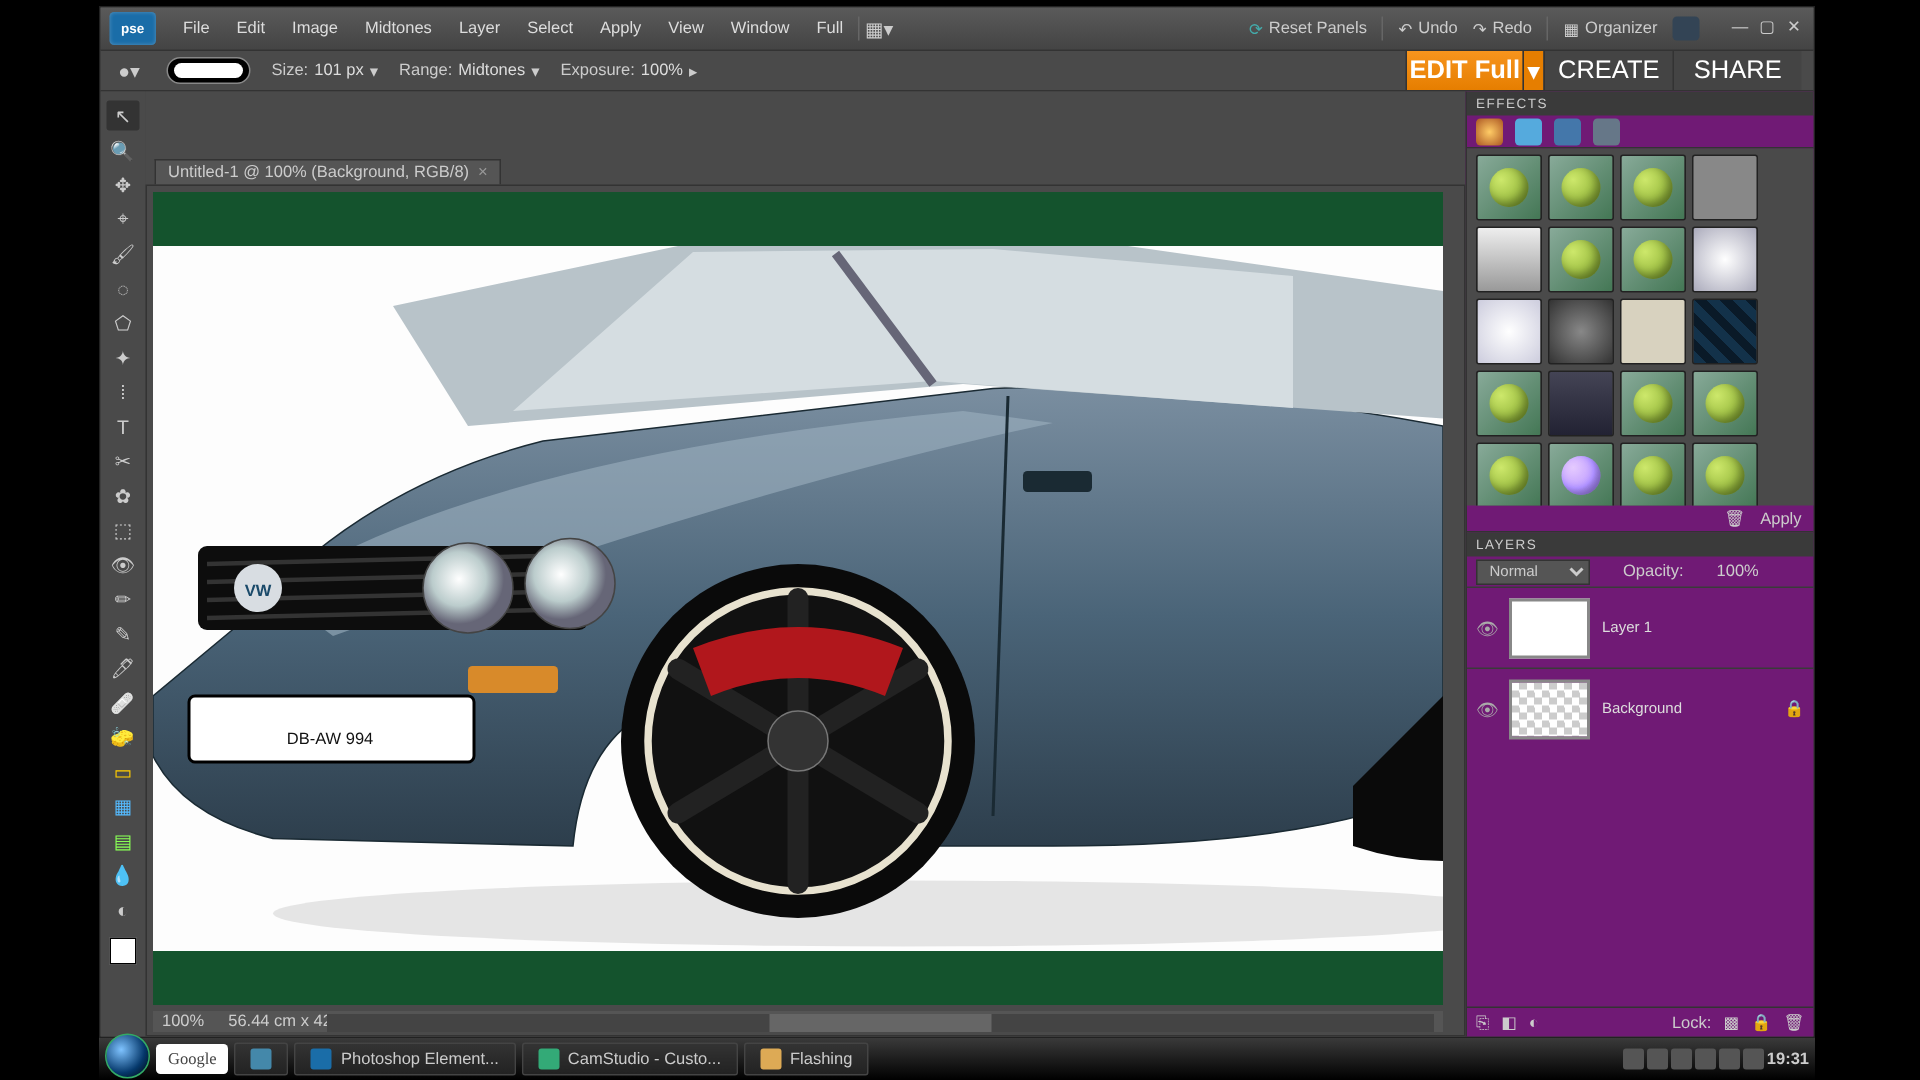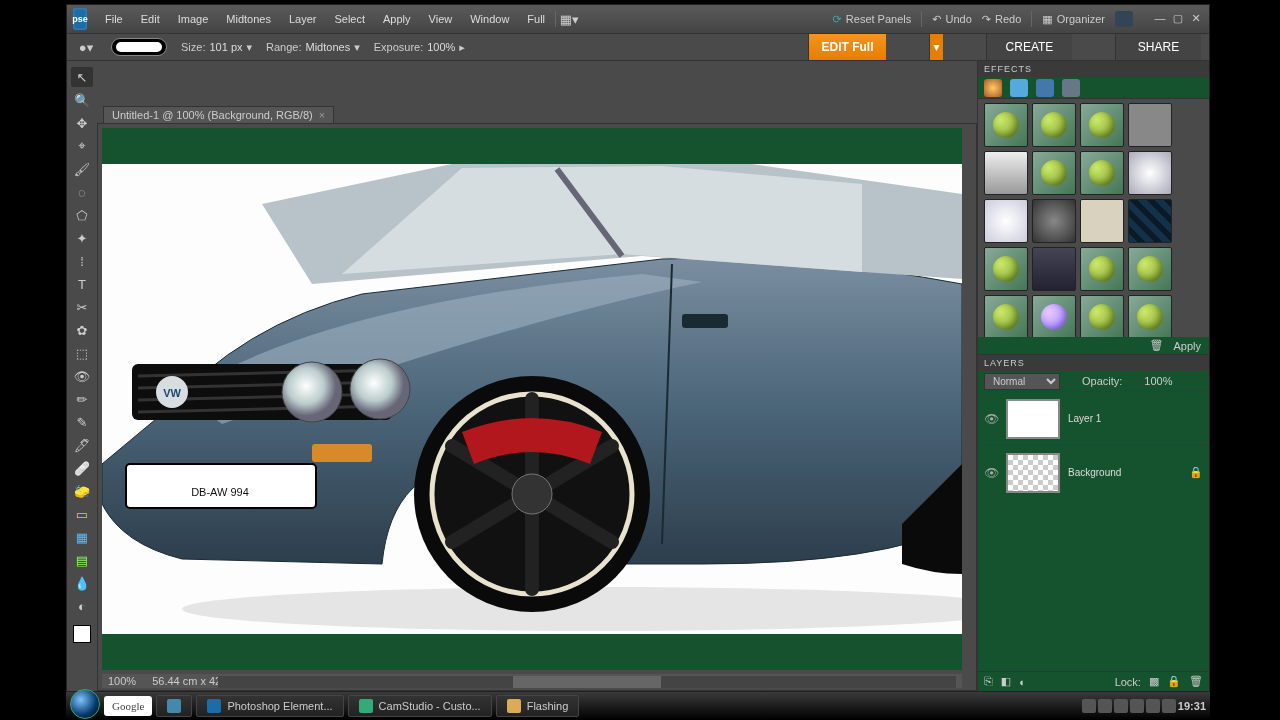--- a/index.html
+++ b/index.html
@@ -1,32 +1,32 @@
 <!DOCTYPE html>
 <html><head>
 <meta charset="utf-8">
 <style>
 * { margin:0; padding:0; box-sizing:border-box; font-family:Tahoma,Arial,sans-serif; font-size:11px; color:#ccc; user-select:none; }
 body { background:#000; width:1280px; height:720px; overflow:hidden; position:relative; }
 .app { position:absolute; left:66px; top:4px; width:1144px; height:688px; background:#454545; display:flex; flex-direction:column; border:1px solid #222; }
 .menubar { height:28px; background:linear-gradient(#5a5a5a,#444); display:flex; align-items:center; padding:0 6px; gap:2px; }
-.logo { width:14px; height:22px; background:#1a6da8; color:#fff; font-weight:bold; font-size:9px; display:flex; align-items:center; justify-content:center; border-radius:3px; margin-right:8px; box-shadow:inset 0 0 3px #fff4; }
+.logo { width:31px; height:22px; background:#1a6da8; color:#fff; font-weight:bold; font-size:9px; display:flex; align-items:center; justify-content:center; border-radius:3px; margin-right:8px; box-shadow:inset 0 0 3px #fff4; }
 .menu-item { padding:4px 8px; color:#ddd; cursor:pointer; }
 .top-right { margin-left:auto; display:flex; align-items:center; gap:10px; }
 .top-btn { display:flex; align-items:center; gap:4px; color:#bbb; cursor:pointer; font-size:10px; }
 .sep-v { width:1px; height:16px; background:#666; }
 .winbtns { display:flex; gap:4px; margin-left:10px; }
 .winbtn { width:14px; height:12px; color:#ccc; cursor:pointer; text-align:center; line-height:10px; }
 .optbar { height:28px; background:#4a4a4a; border-top:1px solid #333; border-bottom:1px solid #333; display:flex; align-items:center; padding:0 8px; gap:14px; }
 .brush-prev { width:56px; height:18px; background:#000; border:1px solid #888; border-radius:9px; display:flex; align-items:center; justify-content:center; }
 .brush-prev::after { content:""; width:46px; height:10px; background:#fff; border-radius:6px; }
 .opt-field { display:flex; align-items:center; gap:4px; color:#aaa; font-size:10px; }
 .opt-val { color:#ddd; }
 .right-actions { margin-left:auto; display:flex; height:100%; }
-.act-btn { width:86px; display:flex; align-items:center; justify-content:center; font-size:12px; color:#fff; cursor:pointer; border-left:1px solid #333;margin-left:43px; }
+.act-btn { width:86px; display:flex; align-items:center; justify-content:center; font-size:17px; color:#fff; cursor:pointer; border-left:1px solid #333; }
 .act-edit { background:linear-gradient(#f7941d,#e67e00); width:78px; font-weight:bold; }
 .act-edit-arrow { width:14px; background:#e67e00; color:#fff; display:flex; align-items:center; justify-content:center; }
 .act-create { background:#444; }
 .act-share { background:#444; }
 .body { flex:1; display:flex; min-height:0; }
 .toolbar { width:30px; background:#4a4a4a; display:flex; flex-direction:column; align-items:center; padding-top:6px; gap:3px; }
 .tool { width:22px; height:20px; display:flex; align-items:center; justify-content:center; cursor:pointer; font-size:13px; color:#ccc; border-radius:2px; }
 .tool.sel { background:#333; }
 .swatch { width:18px; height:18px; background:#fff; border:1px solid #000; margin-top:6px; position:relative; }
 .swatch::after { content:""; position:absolute; left:4px; top:4px; width:18px; height:18px; background:#000; border:1px solid #888; z-index:-1; }
@@ -38,21 +38,21 @@
 .canvas { position:absolute; left:4px; top:4px; right:14px; bottom:20px; background:#14532d; overflow:hidden; }
 .car-svg { width:100%; height:100%; display:block; }
 .status { position:absolute; left:4px; bottom:2px; right:14px; height:14px; background:#555; display:flex; align-items:center; font-size:9px; color:#aaa; padding:0 6px; gap:16px; }
 .hscroll { position:absolute; left:120px; right:20px; bottom:2px; height:12px; background:#444; }
 .hscroll::after{content:"";position:absolute;left:40%;width:20%;height:100%;background:#666;}
 .projbin { height:108px; background:#4a4a4a; border-top:1px solid #333; display:flex; flex-direction:column; }
 .projhead { height:16px; display:flex; align-items:center; padding:0 8px; font-size:9px; color:#ccc; }
 .projctl { height:18px; display:flex; align-items:center; padding:0 8px; gap:20px; font-size:10px; color:#aaa; }
 .binrow { flex:1; display:flex; align-items:center; padding:0 8px; gap:8px; }
 .thumb { width:64px; height:44px; background:#eee; border:2px solid #1a6da8; border-radius:2px; }
-.panels { width:232px; background:#14532d; display:flex; flex-direction:column; border-left:1px solid #333; }
+.panels { width:232px; background:#701a75; display:flex; flex-direction:column; border-left:1px solid #333; }
 .panel-hd { height:16px; background:#3a3a3a; padding:0 6px; display:flex; align-items:center; font-size:9px; color:#ccc; letter-spacing:1px; }
 .fx-icons { height:22px; display:flex; align-items:center; padding:0 6px; gap:8px; border-bottom:1px solid #333; }
 .fx-icon { width:18px; height:18px; background:#555; border-radius:3px; cursor:pointer; }
 .fx-grid { height:238px; padding:4px 6px; display:grid; grid-template-columns:repeat(4,44px); grid-auto-rows:44px; gap:4px; overflow:hidden; background:#4a4a4a; }
 .fx-cell { background:linear-gradient(135deg,#8a9,#475); border:1px solid #222; border-radius:2px; display:flex; align-items:center; justify-content:center; overflow:hidden; }
 .apple { width:26px; height:26px; border-radius:50%; background:radial-gradient(circle at 30% 30%,#cde86b,#7ba126); box-shadow:inset -3px -3px 6px #0005; }
 .fx-foot { height:18px; display:flex; align-items:center; justify-content:flex-end; padding:0 8px; gap:10px; font-size:10px; color:#aaa; border-bottom:1px solid #333; }
 .layers { flex:1; display:flex; flex-direction:column; }
 .lay-opts { height:20px; display:flex; align-items:center; padding:0 6px; gap:22px; font-size:10px; }
 .lay-opts select { background:#555; border:1px solid #333; color:#ccc; font-size:10px; padding:1px 4px; width:76px; }

